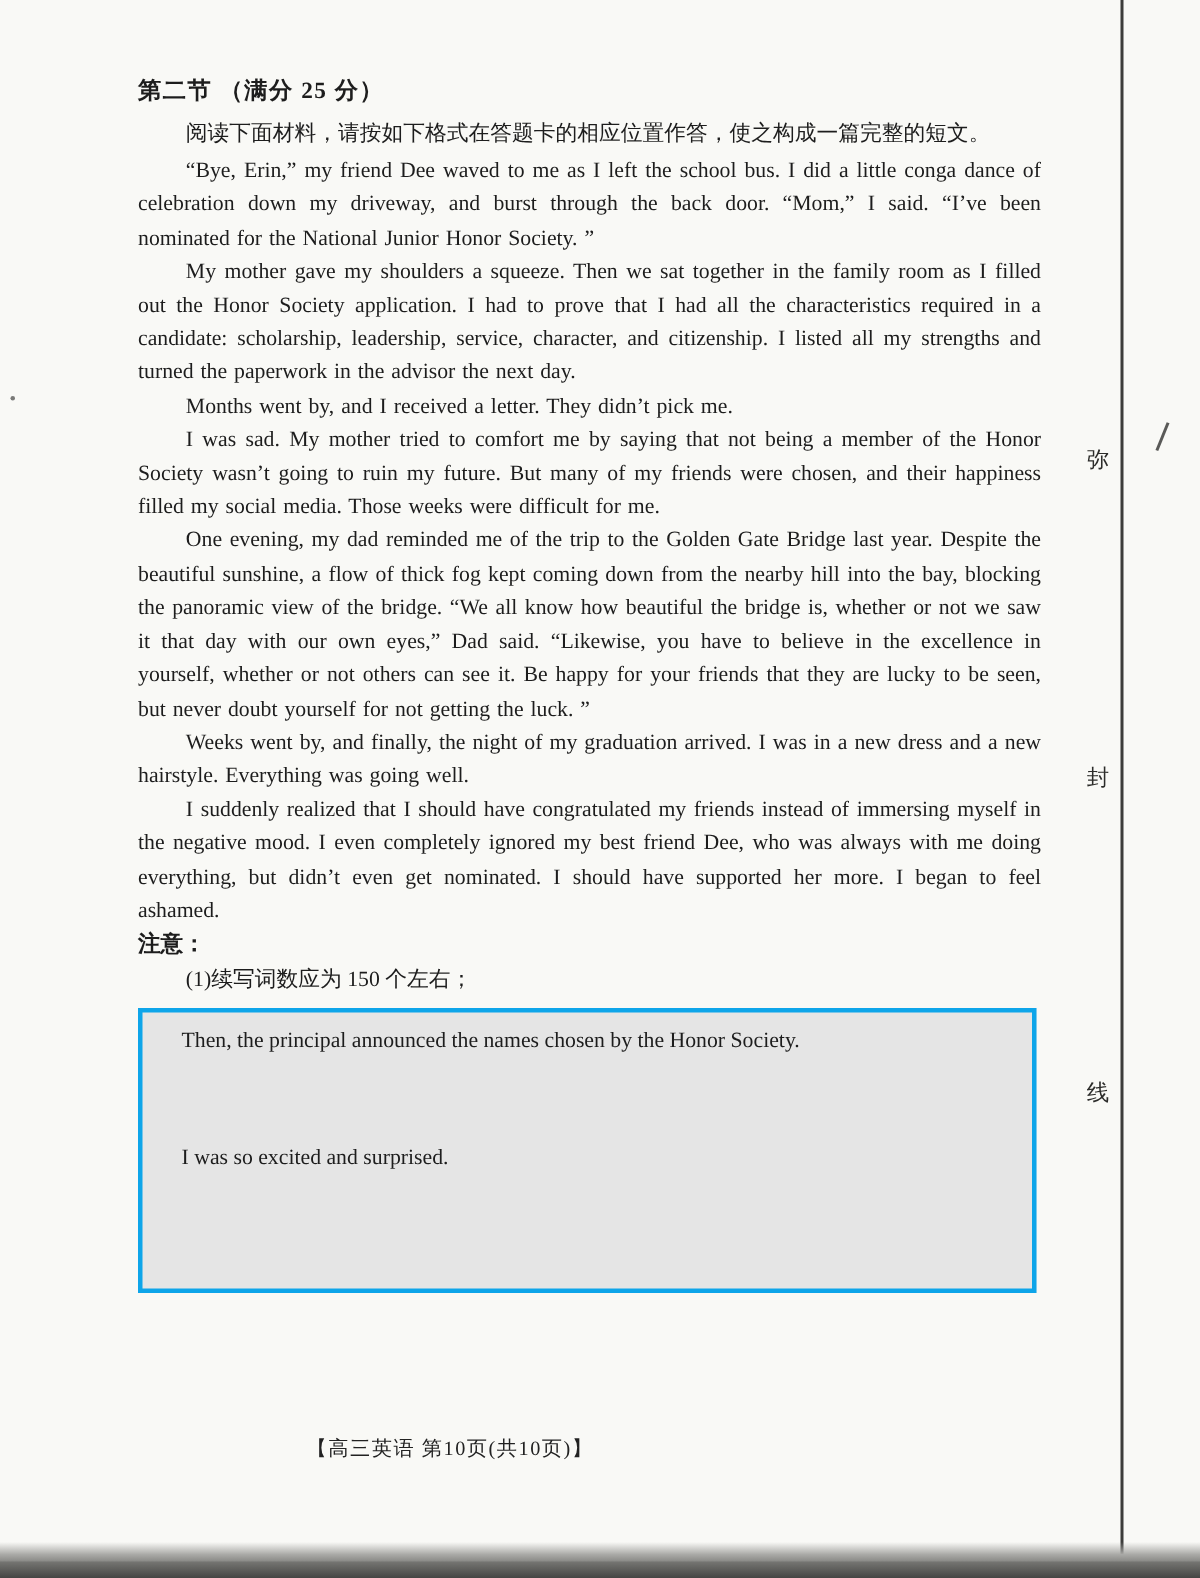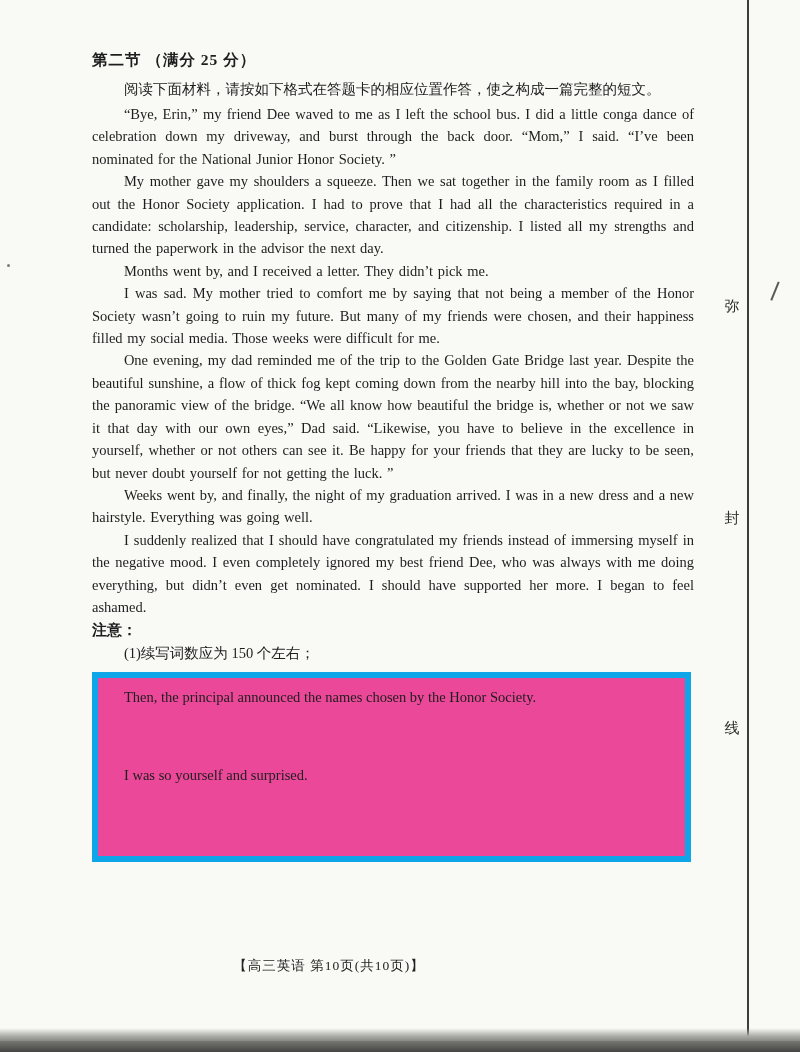--- a/index.html
+++ b/index.html
@@ -47,38 +47,37 @@
   }
   .note {
     font-size:14.5px;
     line-height:22.4px;
     text-indent:2.2em;
   }
   .answer-box {
     margin-top:8px;
     width:599px;
     height:190px;
-    border:6px solid #0ea5e9;
+    border:3px solid #0ea5e9;
     padding:9px 16px 0 26px;
-    background:#ec4899;
+    background:#e5e5e5;
   }
   .answer-box p {
     font-size:14.5px;
     line-height:21px;
   }
   .answer-box .prompt2 { margin-top:57px; }
   .footer {
     position:absolute;
     top:957px; left:0;
     width:600px;
     text-align:center;
     font-size:13.5px;
     letter-spacing:1px;
     color:#222;
-    margin-left:29px;
   }
   .seal-line {
     position:absolute;
     left:747px; top:0;
     width:2px; height:1052px;
     background:#3d3d3b;
   }
   .seal-char {
     position:absolute;
     left:721px;
@@ -139,21 +138,21 @@
     <p class="body-para">I was sad.  My mother tried to comfort me by saying that not being a member of the Honor Society wasn’t going to ruin my future.  But many of my friends were chosen, and their happiness filled my social media.  Those weeks were difficult for me.</p>
     <p class="body-para">One evening, my dad reminded me of the trip to the Golden Gate Bridge last year. Despite the beautiful sunshine, a flow of thick fog kept coming down from the nearby hill into the bay, blocking the panoramic view of the bridge.  “We all know how beautiful the bridge is, whether or not we saw it that day with our own eyes,” Dad said.  “Likewise, you have to believe in the excellence in yourself, whether or not others can see it.  Be happy for your friends that they are lucky to be seen, but never doubt yourself for not getting the luck. ”</p>
     <p class="body-para">Weeks went by, and finally, the night of my graduation arrived.  I was in a new dress and a new hairstyle.  Everything was going well.</p>
     <p class="body-para">I suddenly realized that I should have congratulated my friends instead of immersing myself in the negative mood.  I even completely ignored my best friend Dee, who was always with me doing everything, but didn’t even get nominated.  I should have supported her more. I began to feel ashamed.</p>
 
     <div class="notes-label">注意：</div>
     <p class="note">(1)续写词数应为 150 个左右；</p>
 
     <div class="answer-box">
       <p>Then, the principal announced the names chosen by the Honor Society.</p>
-      <p class="prompt2">I was so yourself and surprised.</p>
+      <p class="prompt2">I was so excited and surprised.</p>
     </div>
   </div>
 
   <div class="footer">【高三英语  第10页(共10页)】</div>
 
   <div class="seal-line"></div>
   <div class="seal-char c0">弥</div>
   <div class="seal-char c1">封</div>
   <div class="seal-char c2">线</div>
 

